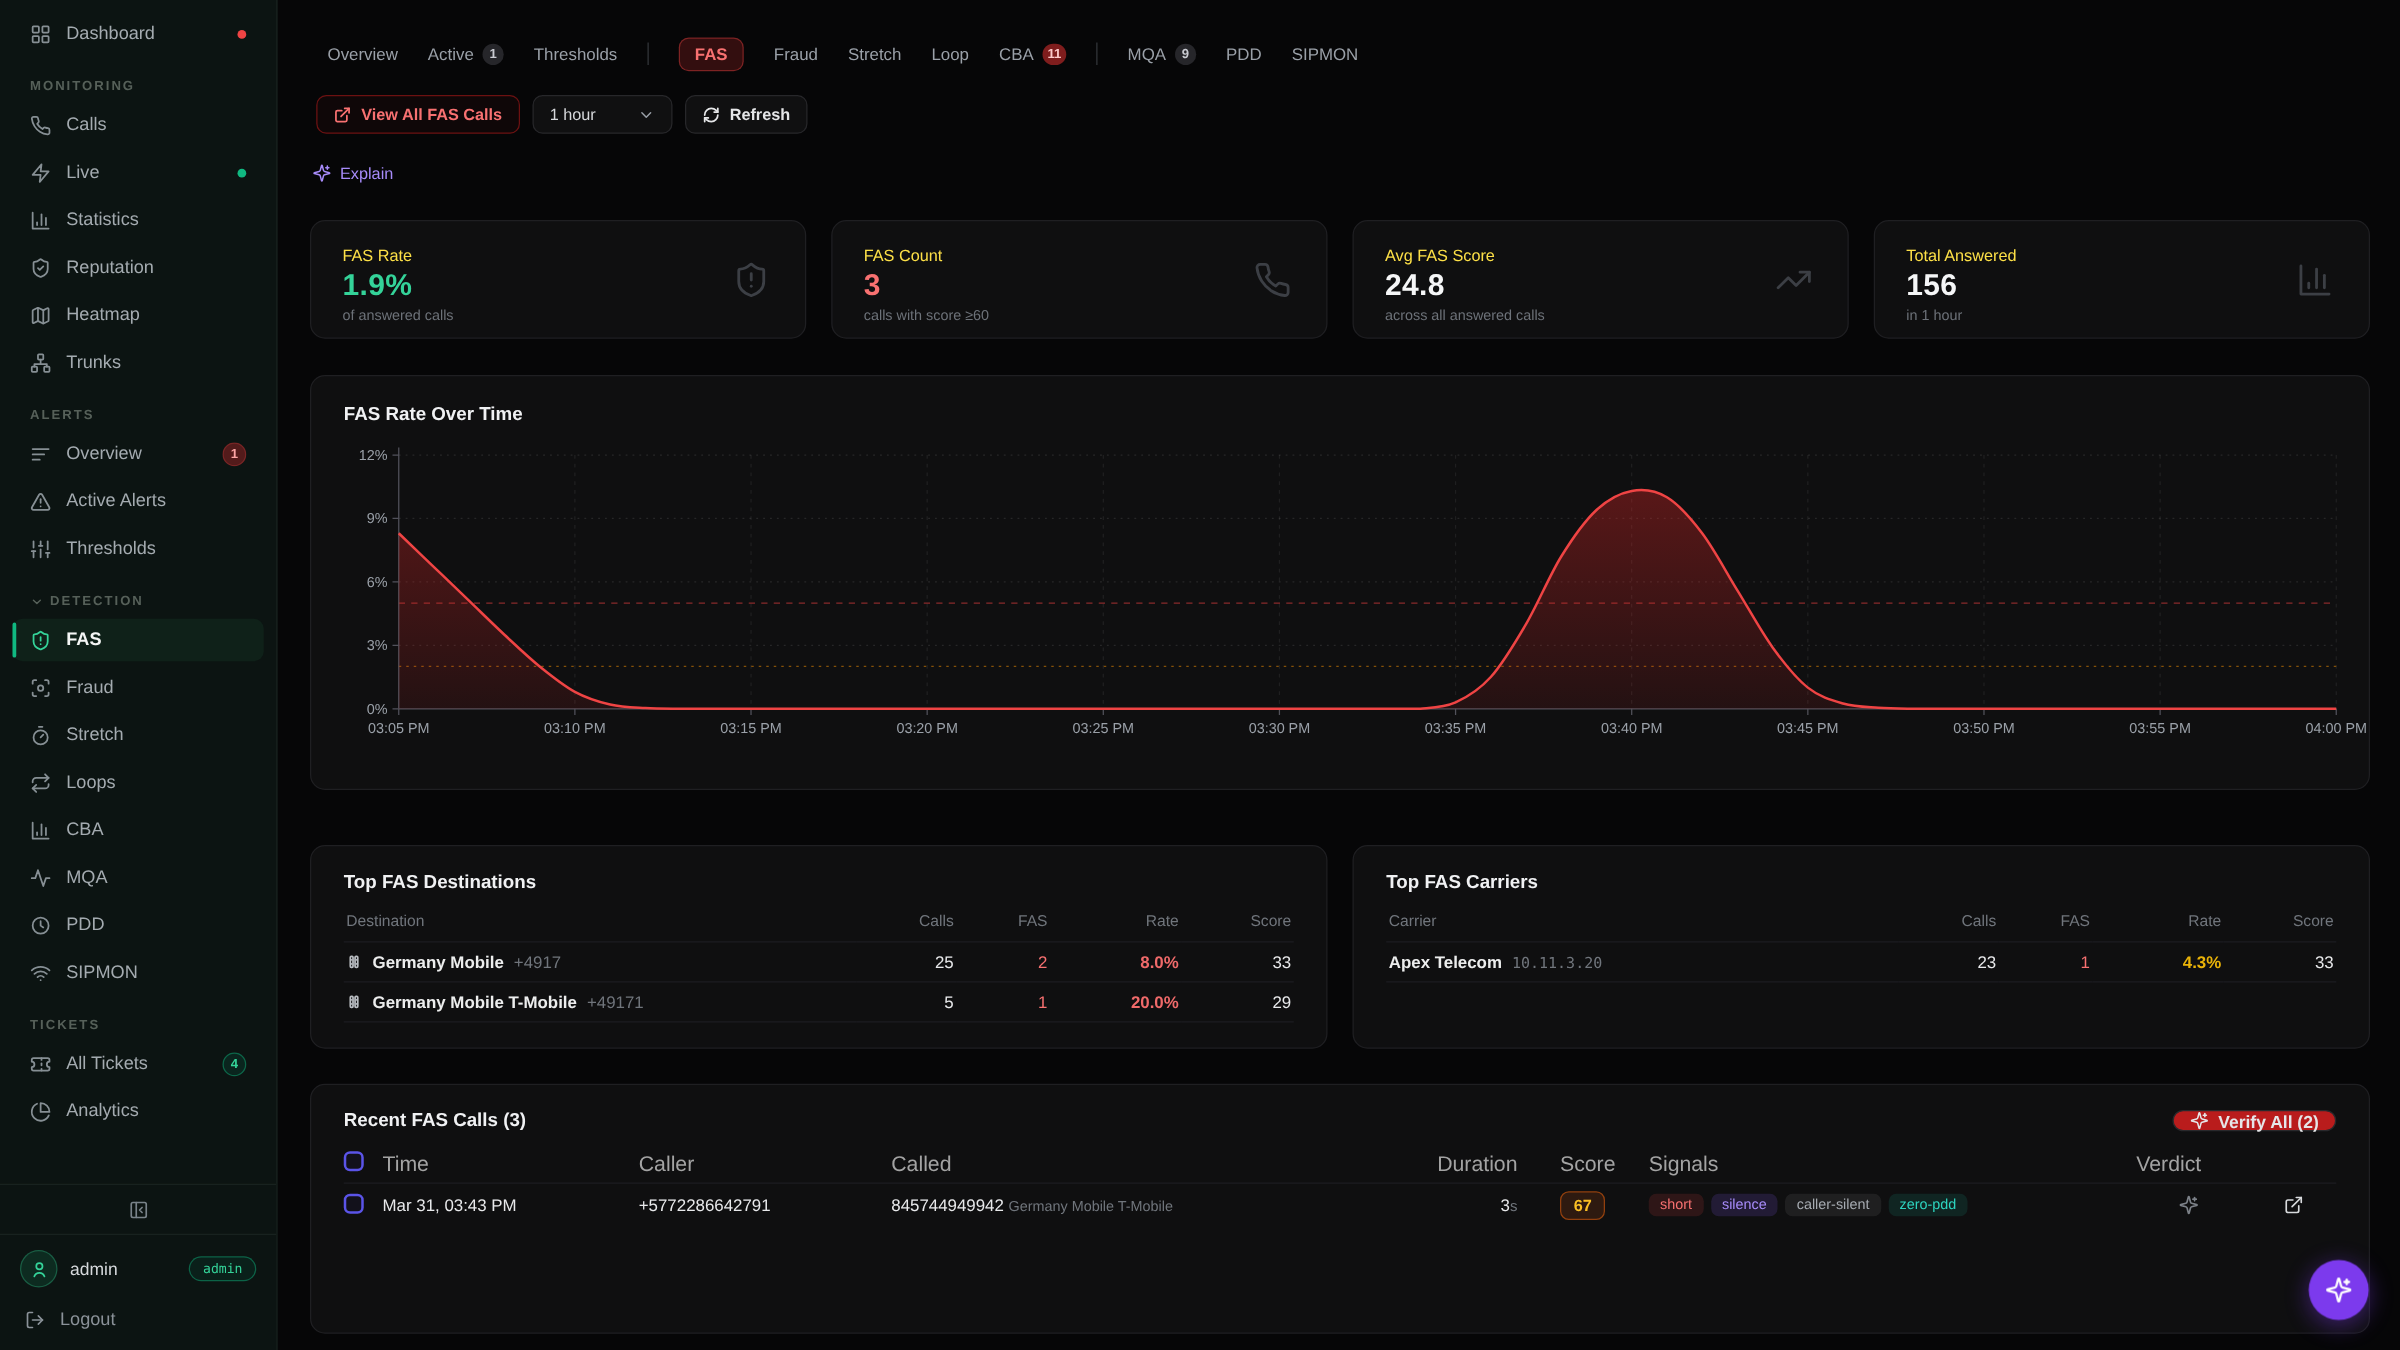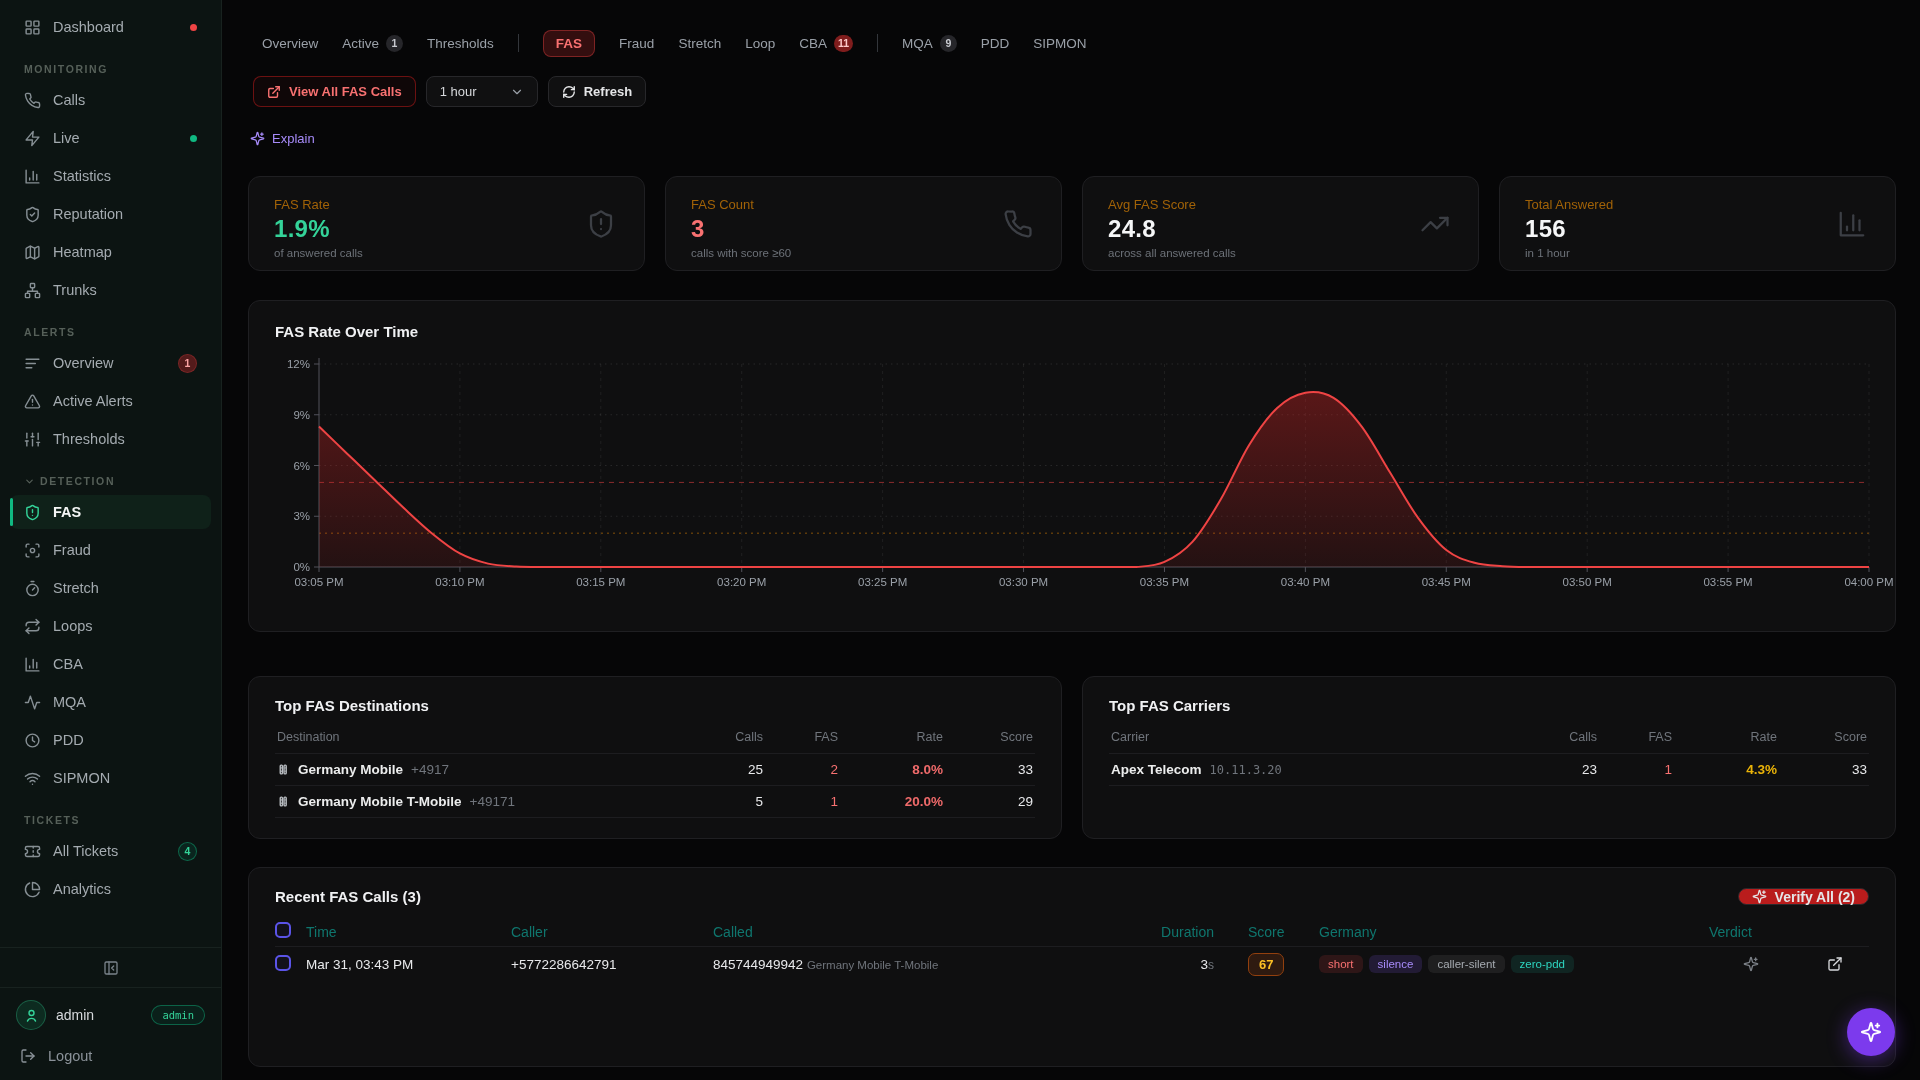--- a/index.html
+++ b/index.html
@@ -53,21 +53,21 @@
   .ph-sub { font-size:13.5px; color:#9aa0a8; margin-top:7px; }
   .ph-actions { display:flex; gap:10px; align-items:flex-start; }
   .btn { height:31px; display:flex; align-items:center; gap:8px; border-radius:8px; font-size:13px; padding:0 13px; background:#101011; border:1px solid #27272a; color:#e5e6e8; font-weight:bold; }
   .btn.red { color:#f87171; border-color:rgba(185,28,28,.55); background:rgba(127,29,29,.08); }
   .select { width:112px; justify-content:space-between; font-weight:normal; color:#d6d8db; }
   .explain-row { margin-top:24px; padding-left:2px; display:flex; align-items:center; gap:7px; color:#a78bfa; font-size:13px; }
 
   
   .stats { margin-top:30px; display:grid; grid-template-columns:repeat(4,1fr); gap:20px; }
   .stat-card { height:95px; background:#0f0f10; border:1px solid #1f1f22; border-radius:12px; padding:20px 24px 0 25px; position:relative; }
-  .stat-label { font-size:13px; color:#a16207; }
+  .stat-label { font-size:13px; color:#fde047; }
   .stat-value { font-size:24px; font-weight:bold; margin-top:3px; letter-spacing:.3px; }
   .stat-value.green { color:#34d399; }
   .stat-value.red { color:#f87171; }
   .stat-value.white { color:#f5f6f7; }
   .stat-sub { font-size:11.5px; color:#6d7279; margin-top:4px; }
   .stat-icon { position:absolute; right:28px; top:50%; transform:translateY(-50%); color:#3c3f45; }
 
   
   .chart-card { margin-top:29px; height:332px; background:#0f0f10; border:1px solid #1f1f22; border-radius:12px; position:relative; }
   .chart-title { position:absolute; left:26px; top:22px; font-size:15px; font-weight:bold; color:#f0f1f3; }
@@ -95,21 +95,21 @@
   .ai-card { margin-top:31px; height:60px; background:#0f0f10; border:1px solid #1f1f22; border-radius:12px; display:flex; align-items:center; justify-content:space-between; padding:0 26px; }
   .ai-title { font-size:15px; font-weight:bold; color:#f0f1f3; }
   .btn.ai { background:#131314; border:1px solid #29292c; border-radius:10px; }
 
   
   .recent-card { margin-top:28px; height:200px; background:#0f0f10; border:1px solid #1f1f22; border-radius:12px; padding:20px 26px 0 26px; }
   .recent-head { display:flex; justify-content:space-between; align-items:center; }
   .recent-title { font-size:15px; font-weight:bold; color:#f0f1f3; }
   .btn.verify { height:17px; font-size:14px; background:#b91c1c; border:1px solid #29292c; border-radius:9px; }
   .rt-grid { display:grid; grid-template-columns:31px 205px 202px 390px 111px 105px 390px 1fr; align-items:center; }
-  .rt-header { margin-top:12px; height:30px; color:#0f766e; font-size:14px; border-bottom:1px solid #1d1d20; }
+  .rt-header { margin-top:12px; height:30px; color:#a3a3a3; font-size:17px; border-bottom:1px solid #1d1d20; }
   .rt-row { height:34px; font-size:13.5px; color:#e8e9eb; }
   .rt-dur { text-align:right; }
   .rt-dur .unit { color:#70757c; font-size:12px; }
   .rt-score { padding-left:34px; }
   .score-badge { display:inline-block; padding:3px 10px; border-radius:7px; background:rgba(120,53,15,.3); border:1px solid #92400e; color:#fbbf24; font-weight:bold; font-size:13px; }
   .signals { display:flex; gap:6px; }
   .sig { font-size:11.5px; padding:3px 9px; border-radius:6px; white-space:nowrap; }
   .sig.red { background:rgba(239,68,68,.14); color:#f87171; }
   .sig.purple { background:rgba(139,92,246,.16); color:#a78bfa; }
   .sig.gray { background:rgba(255,255,255,.07); color:#a6abb1; }
@@ -695,21 +695,21 @@
       </div>
     </div>
     <div id="recent-table">
         <div class="rt-grid rt-header">
           <div><span class="checkbox" style="display:inline-block"></span></div>
           <div class="">Time</div>
           <div class="">Caller</div>
           <div class="">Called</div>
           <div class="rt-dur">Duration</div>
           <div class="rt-score">Score</div>
-          <div class="">Germany</div>
+          <div class="">Signals</div>
           <div class="">Verdict</div>
         </div>
         <div class="rt-grid rt-row">
           <div><span class="checkbox" style="display:inline-block"></span></div>
           <div>Mar 31, 03:43 PM</div>
           <div>+5772286642791</div>
           <div><span>845744949942</span> <span style="color:#70757c;font-size:11.5px">Germany Mobile T-Mobile</span></div>
           <div class="rt-dur"><span>3</span><span class="unit">s</span></div>
           <div class="rt-score"><span class="score-badge">67</span></div>
           <div class="signals">

